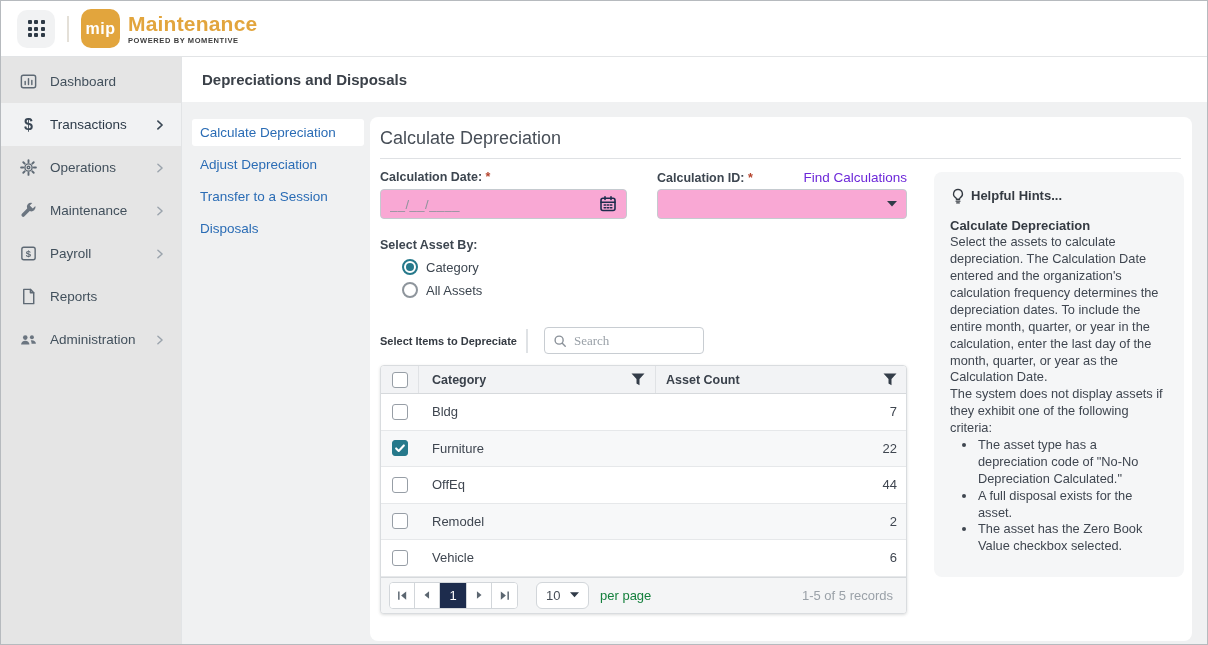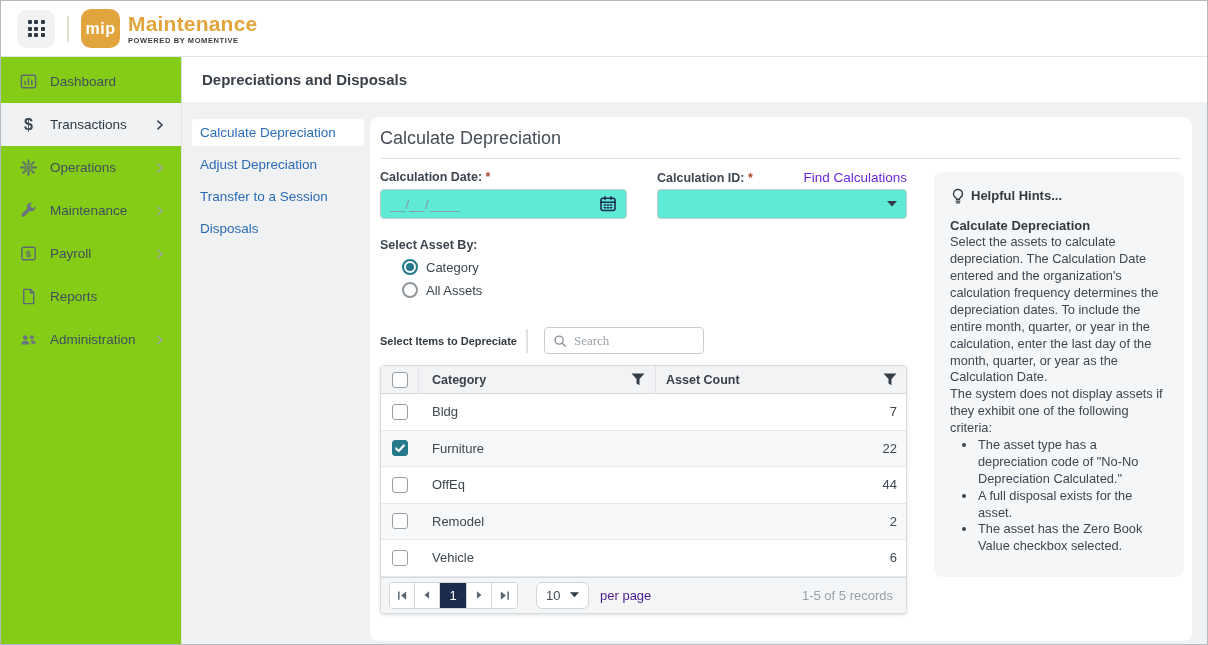--- a/index.html
+++ b/index.html
@@ -18,21 +18,21 @@
   .top-div { width:2px; height:26px; background:#e4e0d8; margin:0 12px; }
   .brand { display:flex; align-items:center; gap:8px; }
   .mip-badge { width:39px; height:39px; background:#e2a53d; border-radius:10px; color:#fff;
                display:flex; align-items:center; justify-content:center;
                font-size:16px; font-weight:bold; letter-spacing:.5px; }
   .brand-name { color:#e2a53d; font-size:21px; font-weight:bold; letter-spacing:.2px; line-height:22px; }
   .brand-tag { color:#3d3d3d; font-size:7.5px; font-weight:bold; letter-spacing:.6px; margin-top:1px; }
 
   
   .layout { display:flex; height:587px; }
-  .sidebar { width:181px; background:#84cc16; border-right:1px solid #e2e4e6; padding-top:3px; flex:none; }
+  .sidebar { width:181px; background:#e5e5e5; border-right:1px solid #e2e4e6; padding-top:3px; flex:none; }
   .side-item { height:43px; display:flex; align-items:center; gap:12px; padding:0 14px 0 18px;
                color:#42505c; font-size:13.5px; cursor:pointer; }
   .side-item.active { background:#f1f2f3; color:#2c3a48; }
   .side-icon { width:19px; height:19px; flex:none; display:flex; align-items:center; justify-content:center; }
   .side-label { flex:1; }
   .chev { width:14px; height:14px; flex:none; }
   .chev svg { stroke:#9aa3ac; }
   .side-item.active .chev svg { stroke:#3a4754; stroke-width:2.4; }
 
   .main { flex:1; background:#f0f1f2; display:flex; flex-direction:column; min-width:0; }
@@ -55,21 +55,21 @@
   .form-col { width:527px; flex:none; }
 
   .fields-row { display:flex; gap:30px; }
   .fieldgrp { position:relative; }
   .fieldgrp.date { width:247px; }
   .fieldgrp.id   { width:250px; }
   .lbl-row { display:flex; justify-content:space-between; align-items:baseline; margin-bottom:5px; height:14px; }
   .f-label { font-size:12.5px; font-weight:bold; color:#3d4650; }
   .req { color:#b5442e; font-weight:bold; }
   .link { color:#6d28d9; font-size:13.5px; cursor:pointer; text-decoration:none; }
-  .inputbox { height:30px; border:1px solid #c5cacf; border-radius:4px; background:#5eead4;
+  .inputbox { height:30px; border:1px solid #c5cacf; border-radius:4px; background:#f9a8d4;
               display:flex; align-items:center; padding:0 9px; position:relative; }
   .inputbox input { border:none; outline:none; flex:1; font-size:13px; color:#3d4650;
                     font-family:"Liberation Sans", sans-serif; background:transparent; }
   .inputbox input::placeholder { color:#8d939b; letter-spacing:.5px; }
   .box-icon { width:18px; height:18px; flex:none; cursor:pointer; }
 
   .asset-by { margin-top:19px; }
   .radio-row { display:flex; align-items:center; gap:8px; margin:7px 0 0 22px; cursor:pointer; }
   .radio { width:16px; height:16px; border-radius:50%; border:2px solid #8e959c; background:#fff; flex:none;
            display:flex; align-items:center; justify-content:center; }
@@ -108,21 +108,21 @@
   .tfoot { height:36px; background:#f4f5f6; border-top:1px solid #d6d9dc; display:flex; align-items:center; padding:0 8px; }
   .pager { display:flex; height:27px; border:1px solid #d2d6da; border-radius:4px; overflow:hidden; background:#fff; }
   .pg-btn { width:25px; display:flex; align-items:center; justify-content:center; background:#fff;
             border:none; border-right:1px solid #d2d6da; cursor:pointer; padding:0; }
   .pg-btn:last-child { border-right:none; }
   .pg-page { width:27px; background:#1d2c4d; color:#fff; font-size:13px; display:flex;
              align-items:center; justify-content:center; border-right:1px solid #d2d6da; cursor:pointer; }
   .pgsize { margin-left:18px; width:53px; height:27px; border:1px solid #d2d6da; border-radius:6px; background:#fff;
             display:flex; align-items:center; justify-content:space-between; padding:0 9px; cursor:pointer;
             font-size:13px; color:#474e57; }
-  .perpage { margin-left:11px; font-size:13px; color:#4c1d95; }
+  .perpage { margin-left:11px; font-size:13px; color:#15803d; }
   .records { margin-left:auto; font-size:13px; color:#9aa1a8; padding-right:5px; }
 
   
   .hints { width:250px; flex:none; background:#f5f6f7; border-radius:8px; padding:15px 16px 22px;
            align-self:flex-start; margin-top:2px; font-size:12.8px; color:#3f4650; line-height:1.32; }
   .hints-head { display:flex; align-items:center; gap:5px; font-weight:bold; color:#343a42; font-size:13px; margin-bottom:13px; }
   .hints-sub { font-weight:bold; color:#343a42; font-size:13px; }
   .hints p { margin:0; }
   .hints .gap { }
   .hints ul { margin:0; padding-left:27px; }

